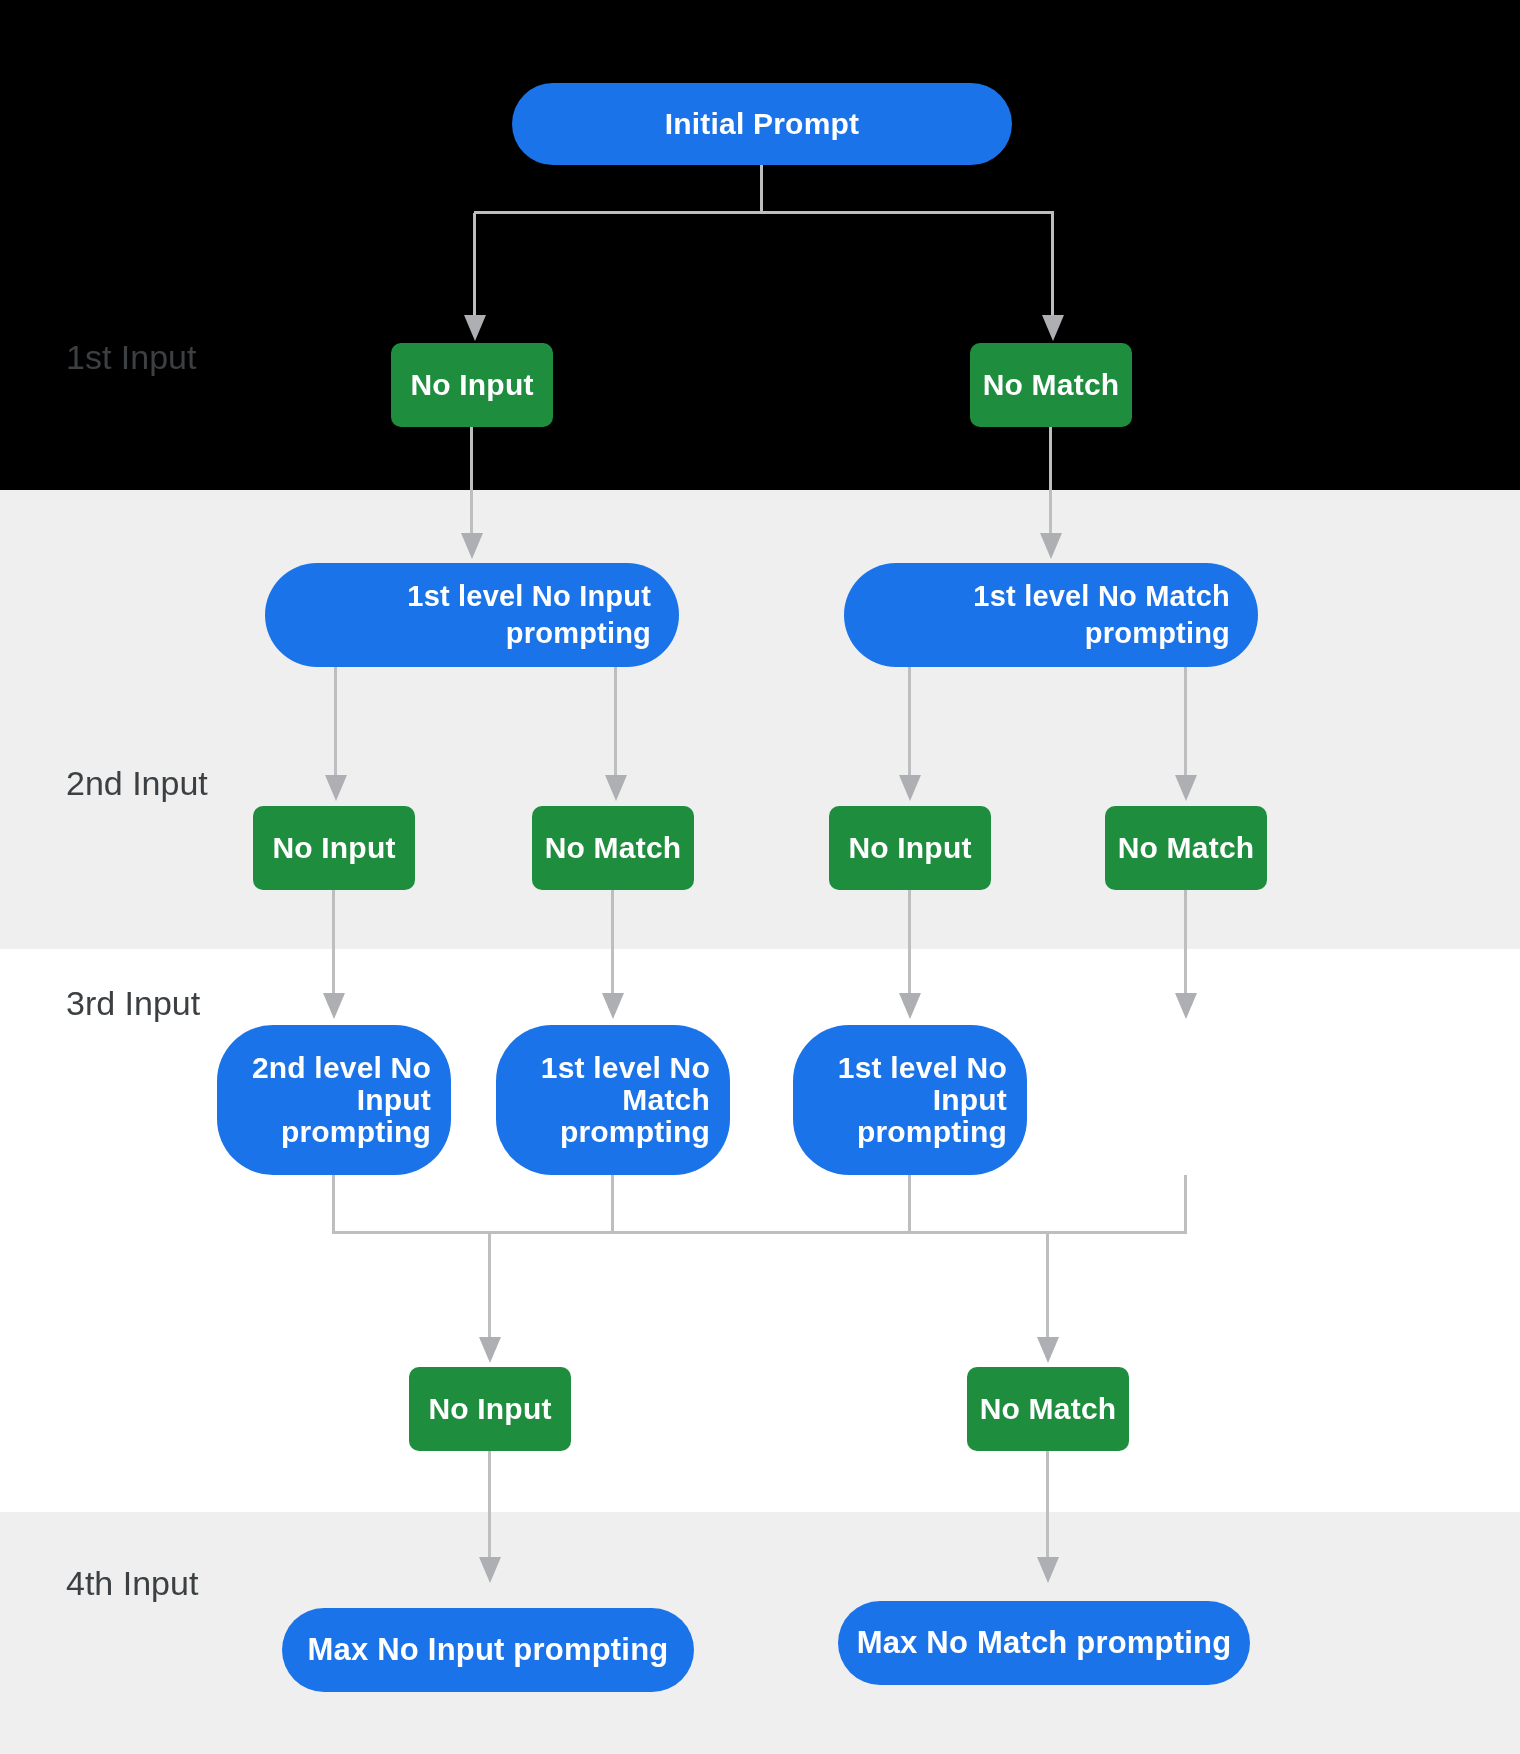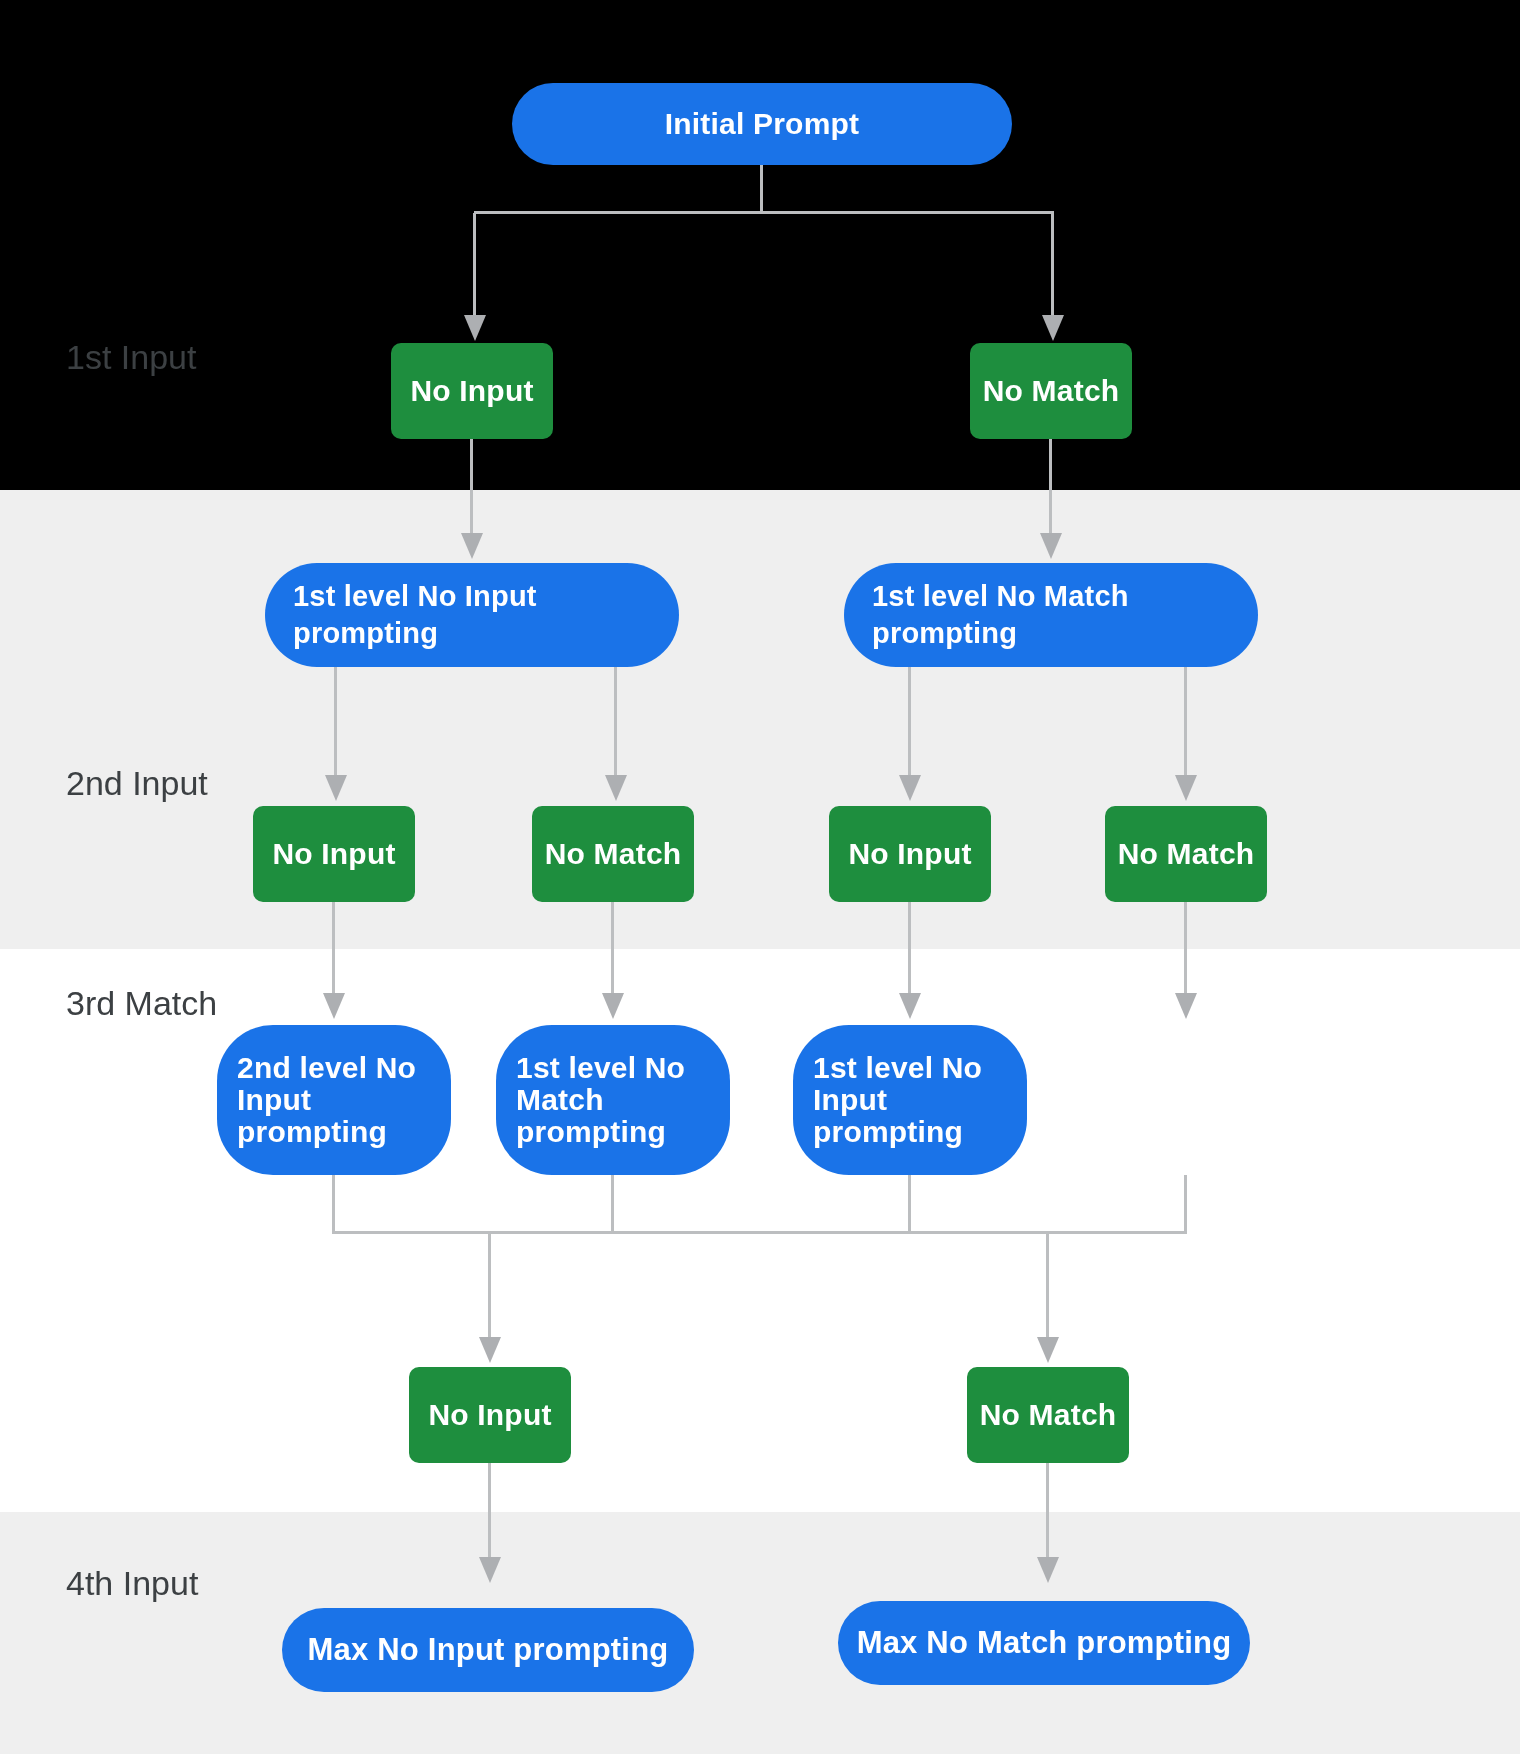--- a/index.html
+++ b/index.html
@@ -12,31 +12,31 @@
   .band{position:absolute;left:0;width:1520px;}
   .band-black{top:0;height:490px;background:#000;}
   .band-gray1{top:490px;height:459px;background:var(--band-gray);}
   .band-white{top:949px;height:563px;background:#ffffff;}
   .band-gray2{top:1512px;height:242px;background:var(--band-gray);}
 
   .turn-label{position:absolute;left:66px;height:44px;line-height:44px;
     font-size:34px;color:var(--label);white-space:nowrap;}
 
   .node{position:absolute;display:flex;align-items:center;justify-content:center;
-    color:#fff;font-weight:700;text-align:left;letter-spacing:.2px;}
+    color:#fff;font-weight:700;text-align:right;letter-spacing:.2px;}
   .pill{background:var(--blue);}
   .pill-initial{left:512px;top:83px;width:500px;height:82px;border-radius:41px;font-size:30px;white-space:nowrap;}
   .pill-l2{top:563px;width:414px;height:104px;border-radius:52px;font-size:29px;line-height:37px;padding:0 28px;box-sizing:border-box;}
   .pill-l2.a{left:265px;} .pill-l2.b{left:844px;}
   .pill-l3{top:1025px;width:234px;height:150px;border-radius:56px;font-size:30px;line-height:32px;padding:0 20px;box-sizing:border-box;}
   .pill-l3.c1{left:217px;} .pill-l3.c2{left:496px;} .pill-l3.c3{left:793px;} .pill-l3.c4{left:1069px;}
   .pill-max{top:1589px;width:412px;height:84px;border-radius:42px;font-size:31px;white-space:nowrap;}
   .pill-max.a{left:282px;margin-top:19px;} .pill-max.b{left:838px;margin-top:12px;}
 
-  .gbox{background:var(--green);width:162px;height:96px;border-radius:10px;font-size:30px;white-space:nowrap;}
+  .gbox{background:var(--green);width:162px;height:84px;border-radius:10px;font-size:30px;white-space:nowrap;}
   .gbox.t1a{left:391px;top:343px;} .gbox.t1b{left:970px;top:343px;}
   .gbox.t2c1{left:253px;top:806px;} .gbox.t2c2{left:532px;top:806px;}
   .gbox.t2c3{left:829px;top:806px;} .gbox.t2c4{left:1105px;top:806px;}
   .gbox.t4a{left:409px;top:1367px;} .gbox.t4b{left:967px;top:1367px;}
 
   .vline{position:absolute;width:3px;background:var(--line);}
   .hline{position:absolute;height:3px;background:var(--line);}
   .arrow{position:absolute;width:0;height:0;border-left:11px solid transparent;
     border-right:11px solid transparent;border-top:26px solid var(--arrow);}
 </style>
@@ -45,21 +45,21 @@
 
 <div class="canvas">
 
   <div class="band band-black"></div>
   <div class="band band-gray1"></div>
   <div class="band band-white"></div>
   <div class="band band-gray2"></div>
 
   <div class="turn-label" style="top:335px">1st Input</div>
   <div class="turn-label" style="top:761px">2nd Input</div>
-  <div class="turn-label" style="top:981px">3rd Match</div>
+  <div class="turn-label" style="top:981px">3rd Input</div>
   <div class="turn-label" style="top:1561px">4th Input</div>
 
   <div class="vline" style="left:760px;top:165px;height:48px"></div>
   <div class="hline" style="left:474px;top:211px;width:580px"></div>
   <div class="vline" style="left:473px;top:213px;height:102px"></div>
   <div class="vline" style="left:1051px;top:213px;height:102px"></div>
   <div class="arrow" style="left:464px;top:315px"></div>
   <div class="arrow" style="left:1042px;top:315px"></div>
 
   <div class="vline" style="left:470px;top:427px;height:106px"></div>

